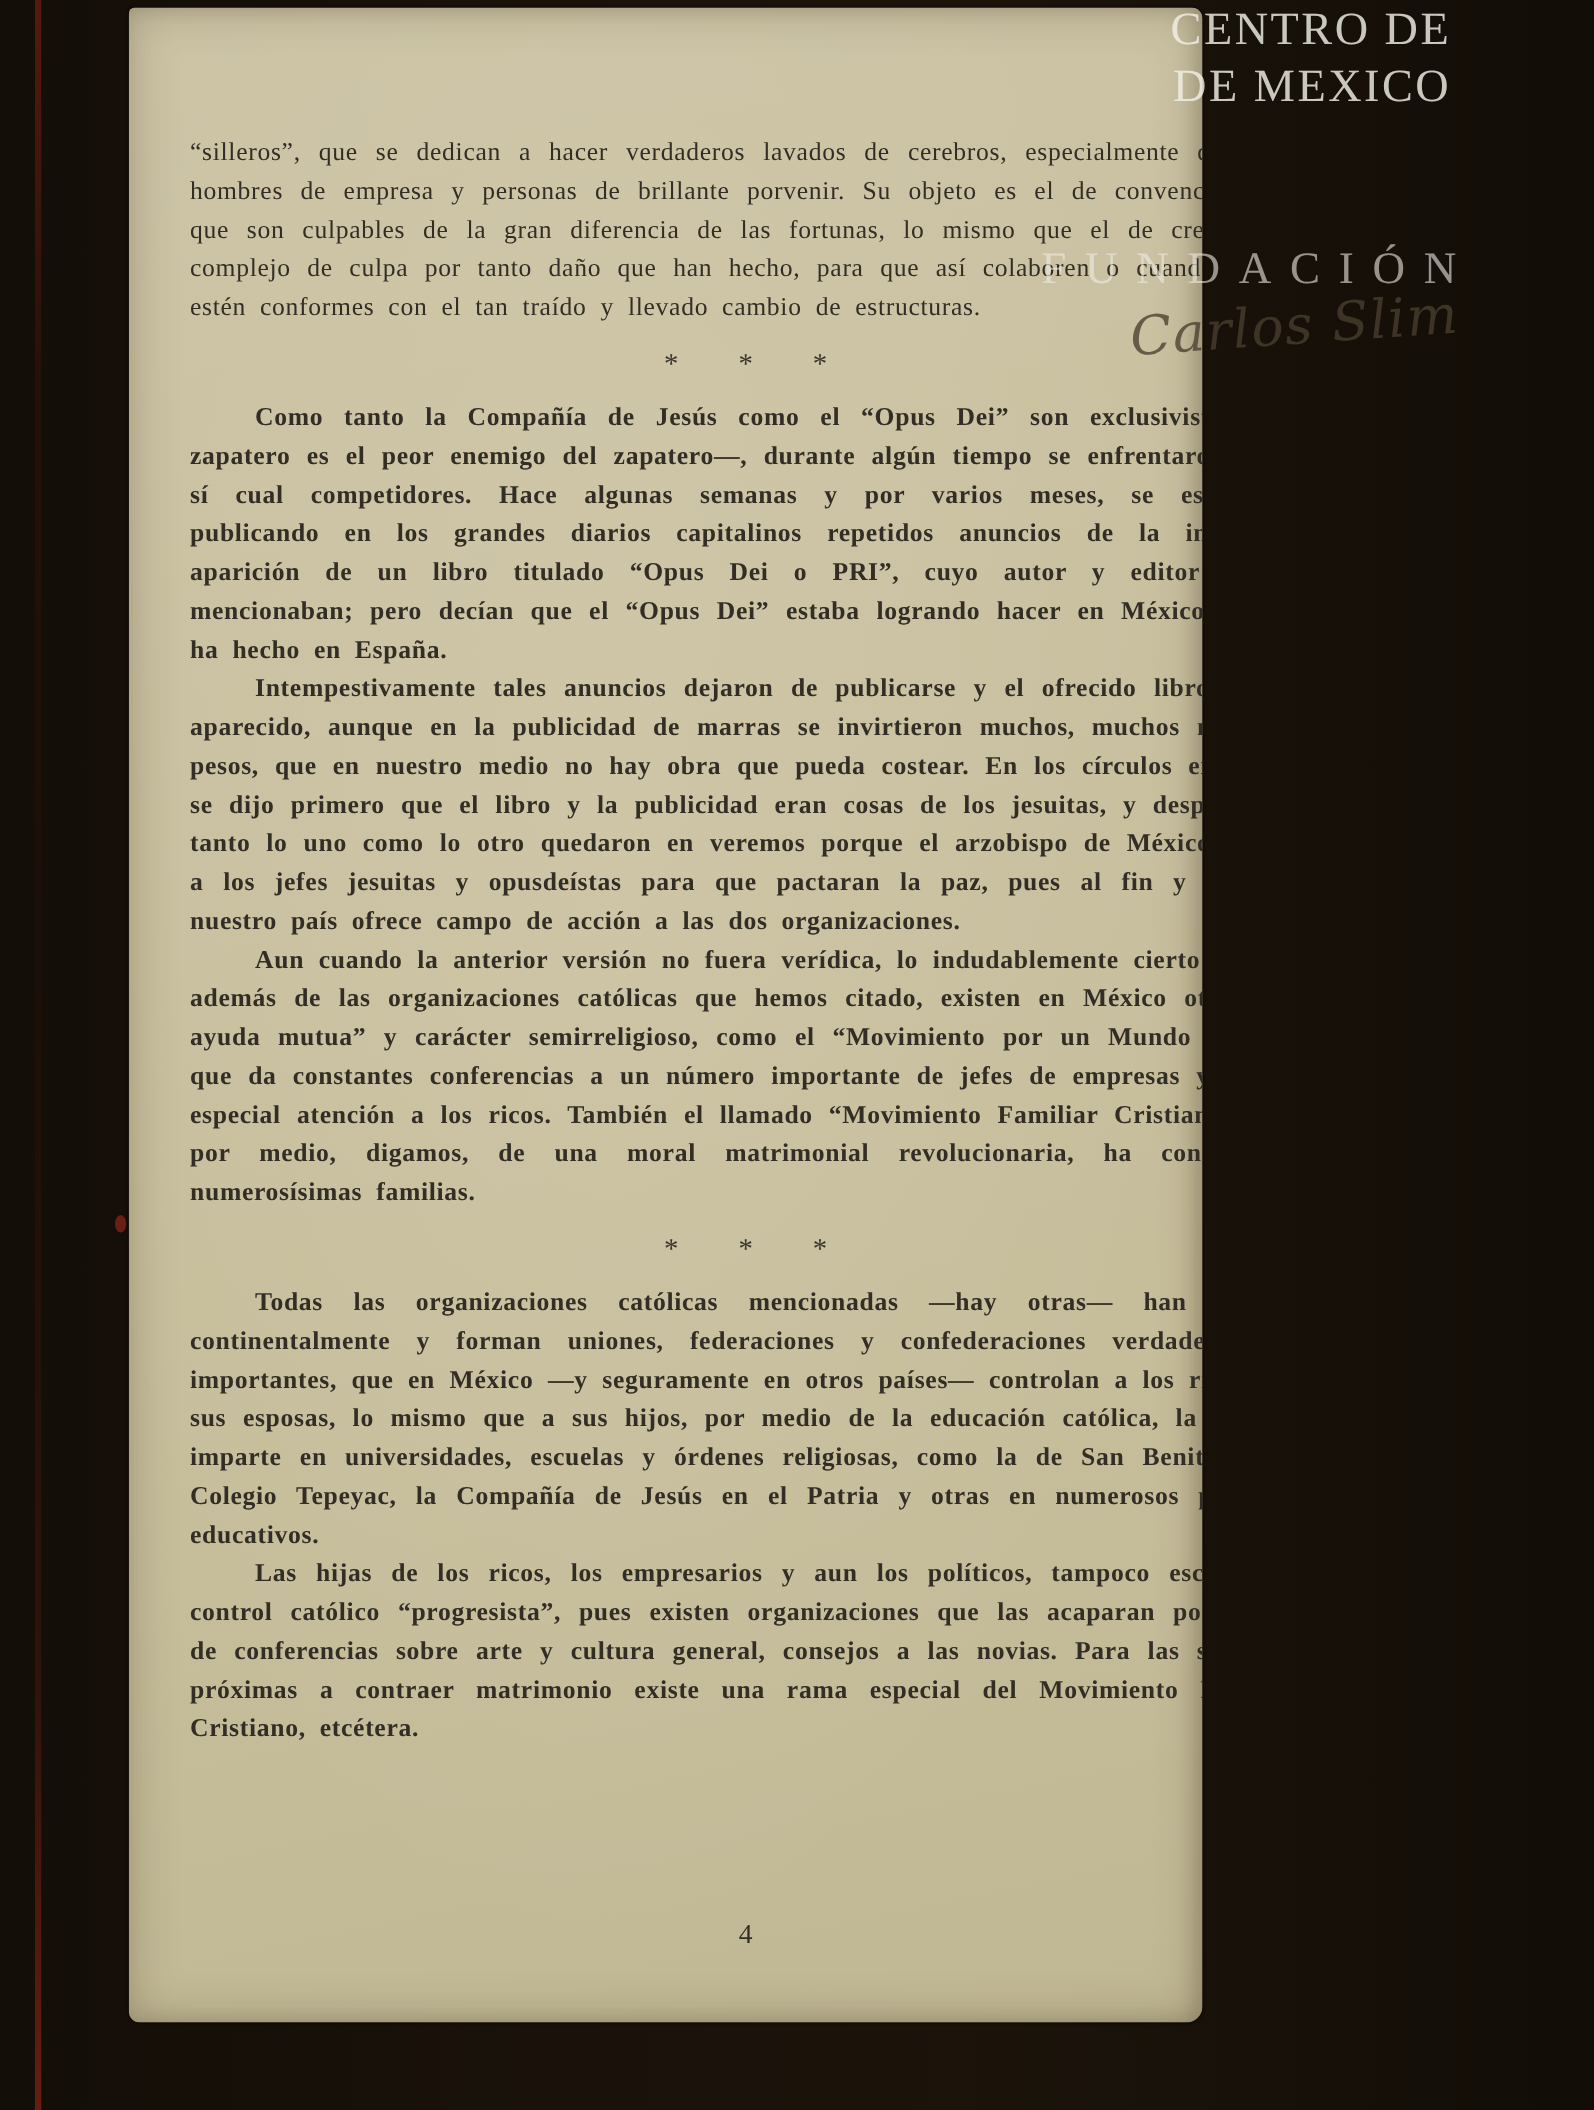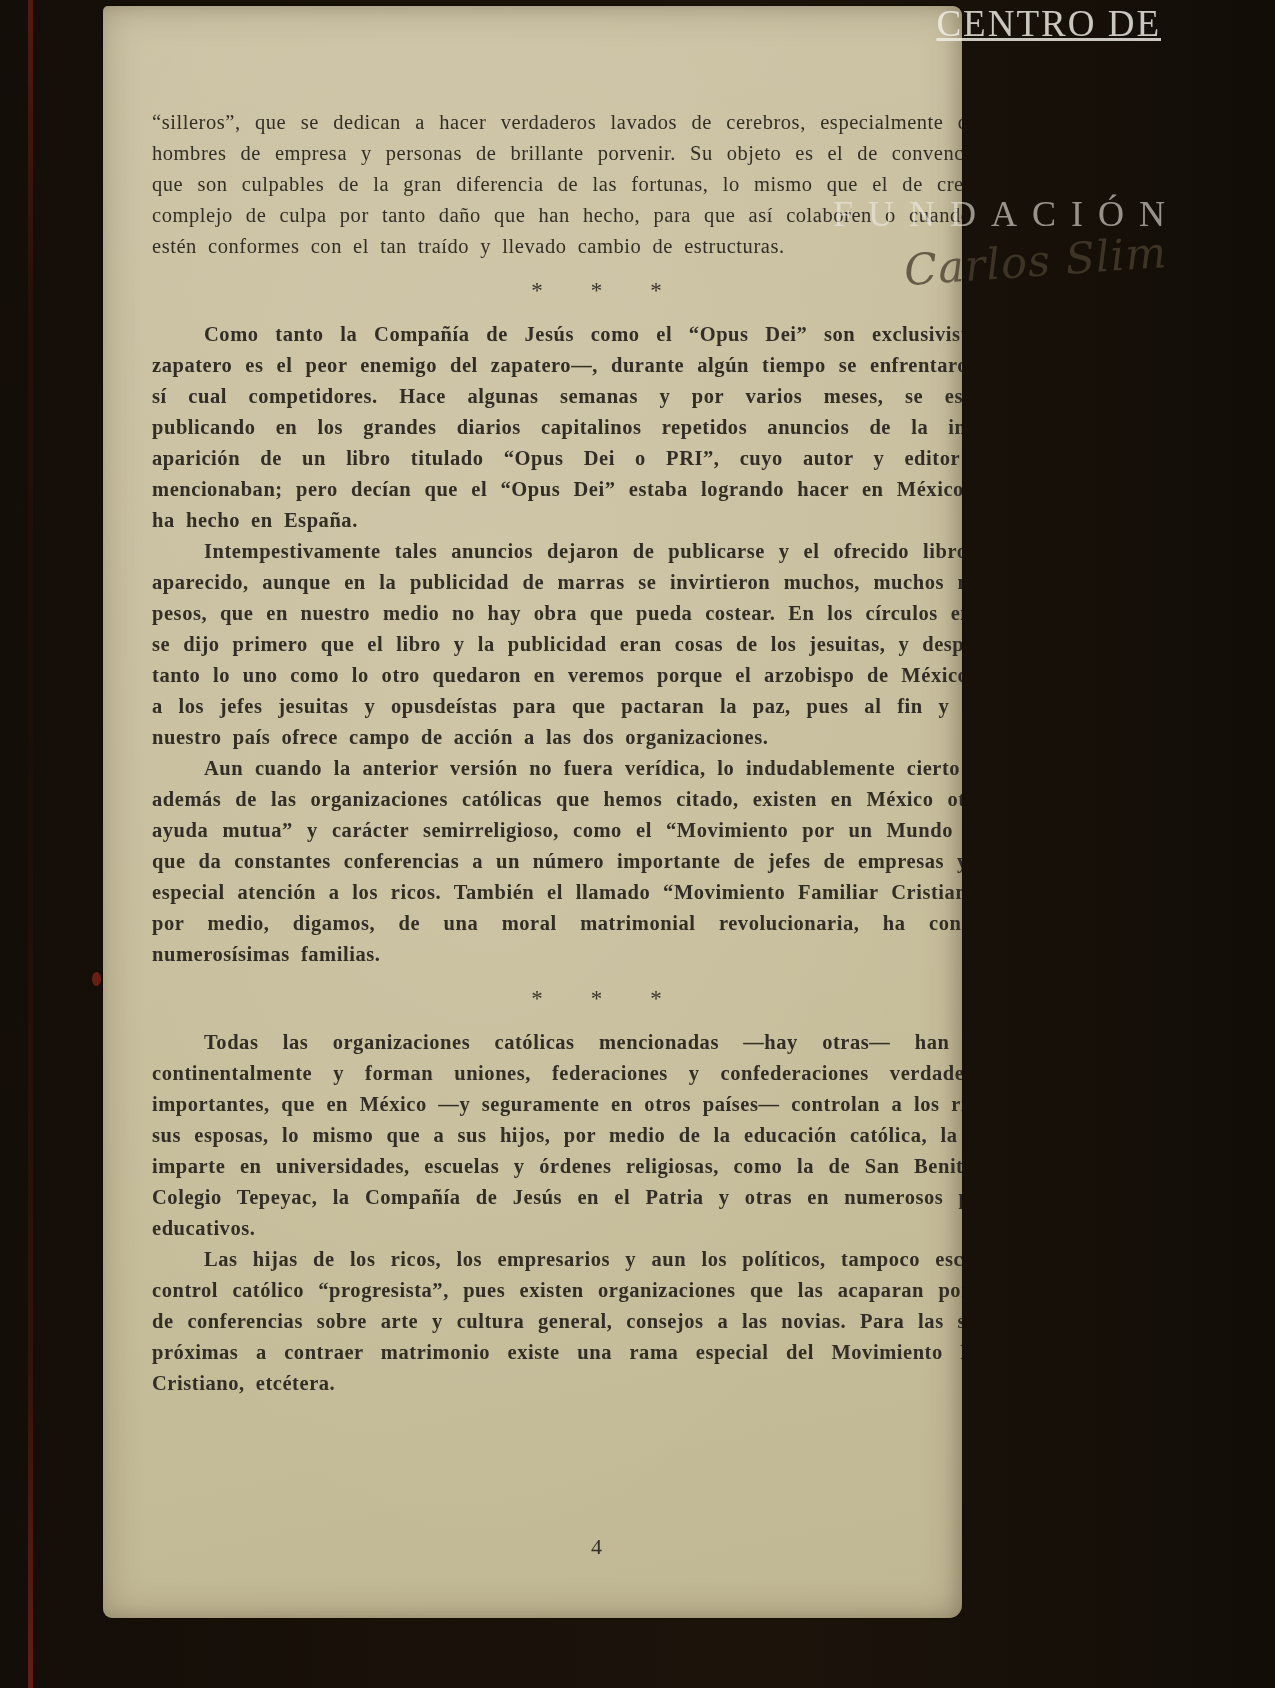--- a/index.html
+++ b/index.html
@@ -96,21 +96,20 @@
     top: 1px;
     right: 114px;
     text-align: right;
     font-family: "Liberation Serif", "DejaVu Serif", serif;
     font-size: 37px;
     line-height: 46px;
     letter-spacing: 2px;
     color: rgba(242,240,231,0.82);
     z-index: 6;
     pointer-events: none;
-    text-decoration: underline;
   }
   #watermark-foundation {
     position: absolute;
     top: 193px;
     right: 95px;
     font-family: "Liberation Serif", "DejaVu Serif", serif;
     font-size: 36px;
     letter-spacing: 15px;
     color: rgba(238,235,226,0.60);
     z-index: 6;
@@ -149,19 +148,20 @@
         <div class="stars"><span>*</span><span>*</span><span>*</span></div>
         <p class="para indent">Todas las organizaciones católicas mencionadas —hay otras— han crecido continentalmente y forman uniones, federaciones y confederaciones verdaderamente importantes, que en México —y seguramente en otros países— controlan a los ricos y a sus esposas, lo mismo que a sus hijos, por medio de la educación católica, la cual se imparte en universidades, escuelas y órdenes religiosas, como la de San Benito en el Colegio Tepeyac, la Compañía de Jesús en el Patria y otras en numerosos planteles educativos.</p>
         <p class="para indent">Las hijas de los ricos, los empresarios y aun los políticos, tampoco escapan al control católico “progresista”, pues existen organizaciones que las acaparan por medio de conferencias sobre arte y cultura general, consejos a las novias. Para las señoritas próximas a contraer matrimonio existe una rama especial del Movimiento Familiar Cristiano, etcétera.</p>
       </div>
 
     <div id="page-number">4</div>
   </div>
 
   <div id="watermark">
     <div>CENTRO DE</div>
+    <div>DE MEXICO</div>
   </div>
 
   <div id="watermark-foundation">FUNDACIÓN</div>
 
   <div id="watermark-signature">Carlos Slim</div>
 
 </div>
 
 </body></html>

